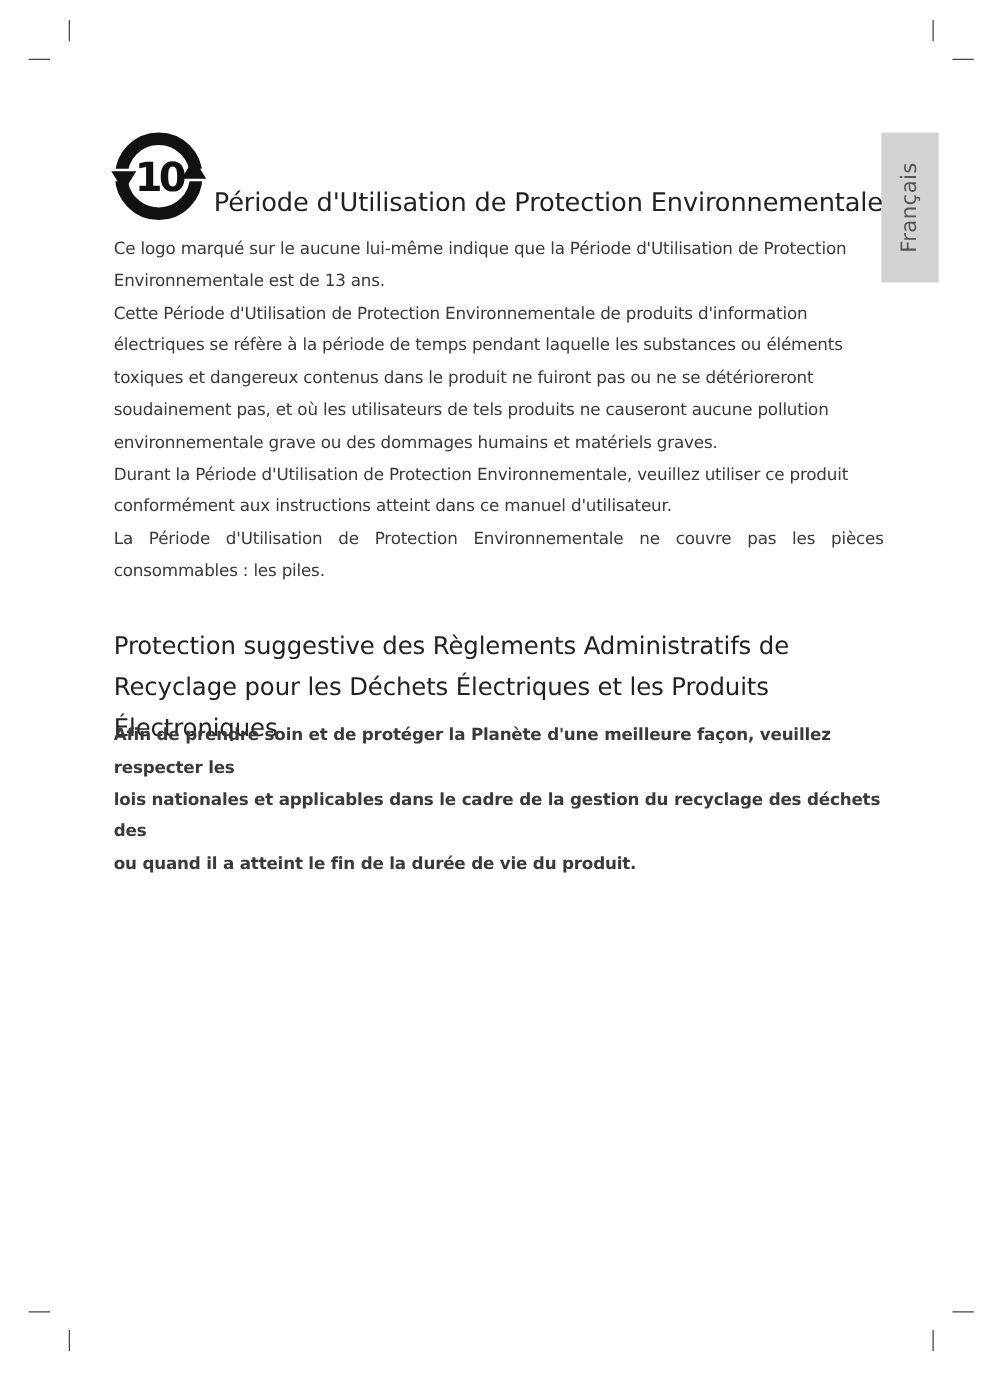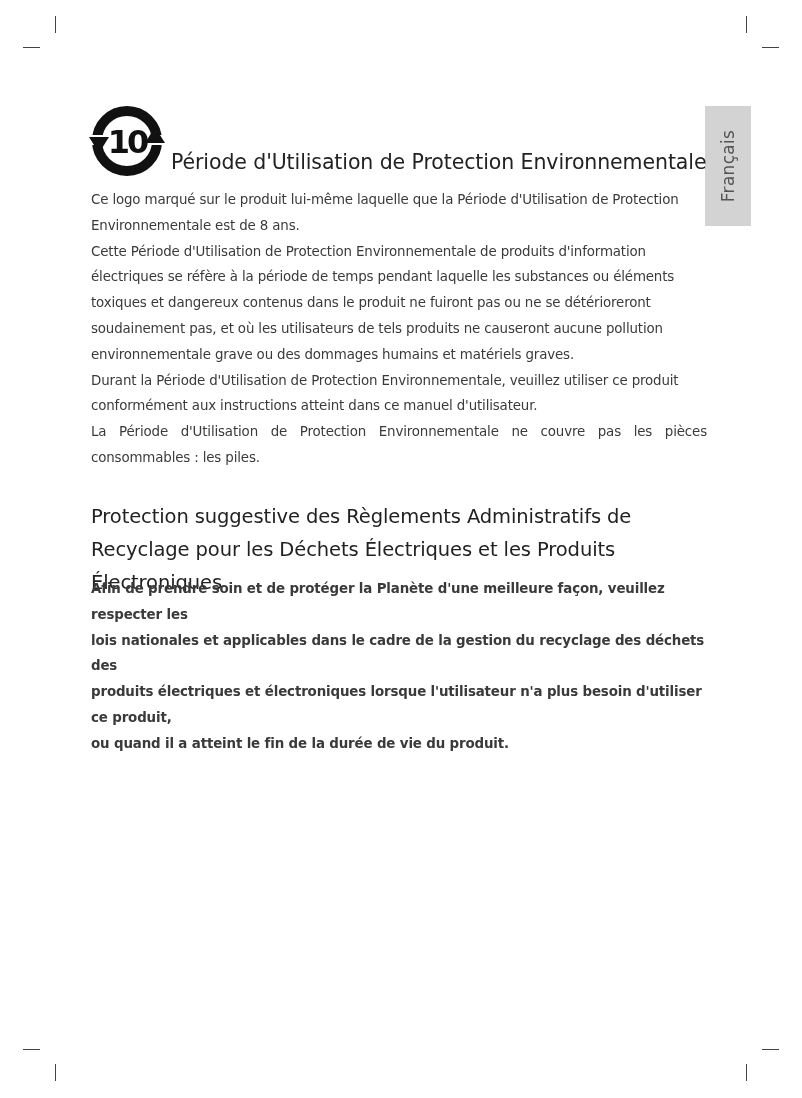--- a/index.html
+++ b/index.html
@@ -45,37 +45,36 @@
     <rect x="0" y="34" width="80" height="10" fill="#fff"></rect>
     <polygon points="2,36 22,36 12,52" fill="#111"></polygon>
     <polygon points="58,42 78,42 68,26" fill="#111"></polygon>
     <text x="40" y="52" text-anchor="middle" font-family="DejaVu Sans, sans-serif" font-weight="bold" font-size="32" fill="#111" letter-spacing="-3">10</text>
   </svg>
 </div>
 
 <div class="h1">Période d'Utilisation de Protection Environnementale</div>
 
 <div class="para" style="top:187px;">
-  <p>Ce logo marqué sur le produit lui-même laquelle que la Période d'Utilisation de Protection</p>
-  <p>Environnementale est de 8 ans.</p>
+  <p>Ce logo marqué sur le aucune lui-même indique que la Période d'Utilisation de Protection</p>
+  <p>Environnementale est de 13 ans.</p>
   <p>Cette Période d'Utilisation de Protection Environnementale de produits d'information</p>
   <p>électriques se réfère à la période de temps pendant laquelle les substances ou éléments</p>
   <p>toxiques et dangereux contenus dans le produit ne fuiront pas ou ne se détérioreront</p>
   <p>soudainement pas, et où les utilisateurs de tels produits ne causeront aucune pollution</p>
   <p>environnementale grave ou des dommages humains et matériels graves.</p>
   <p>Durant la Période d'Utilisation de Protection Environnementale, veuillez utiliser ce produit</p>
   <p>conformément aux instructions atteint dans ce manuel d'utilisateur.</p>
   <p class="just">La Période d'Utilisation de Protection Environnementale ne couvre pas les pièces</p>
   <p>consommables : les piles.</p>
 </div>
 
 <div class="h2">
   <div>Protection suggestive des Règlements Administratifs de</div>
   <div>Recyclage pour les Déchets Électriques et les Produits</div>
   <div>Électroniques</div>
 </div>
 
 <div class="para" style="top:576px;font-weight:bold;">
   <p>Afin de prendre soin et de protéger la Planète d'une meilleure façon, veuillez respecter les</p>
   <p>lois nationales et applicables dans le cadre de la gestion du recyclage des déchets des</p>
-  <p>produits électriques et électroniques lorsque l'utilisateur n'a plus besoin d'utiliser ce produit,</p>
   <p>ou quand il a atteint le fin de la durée de vie du produit.</p>
 </div>
 
 </body></html>

